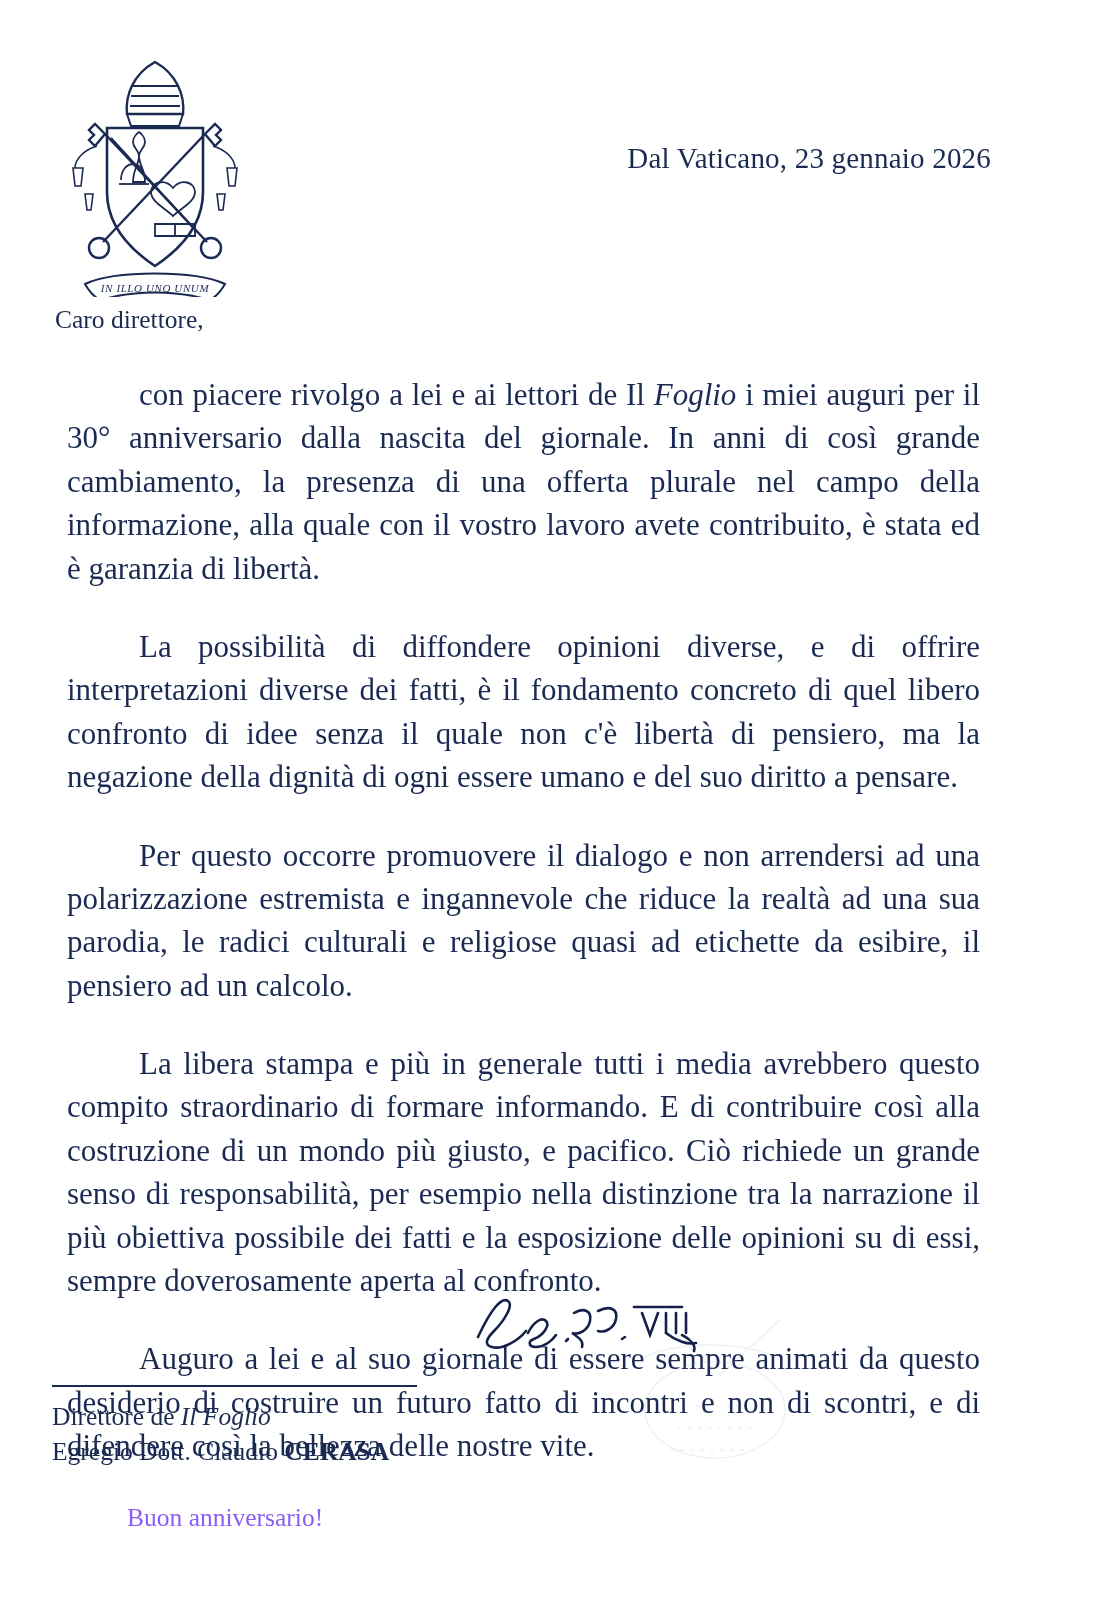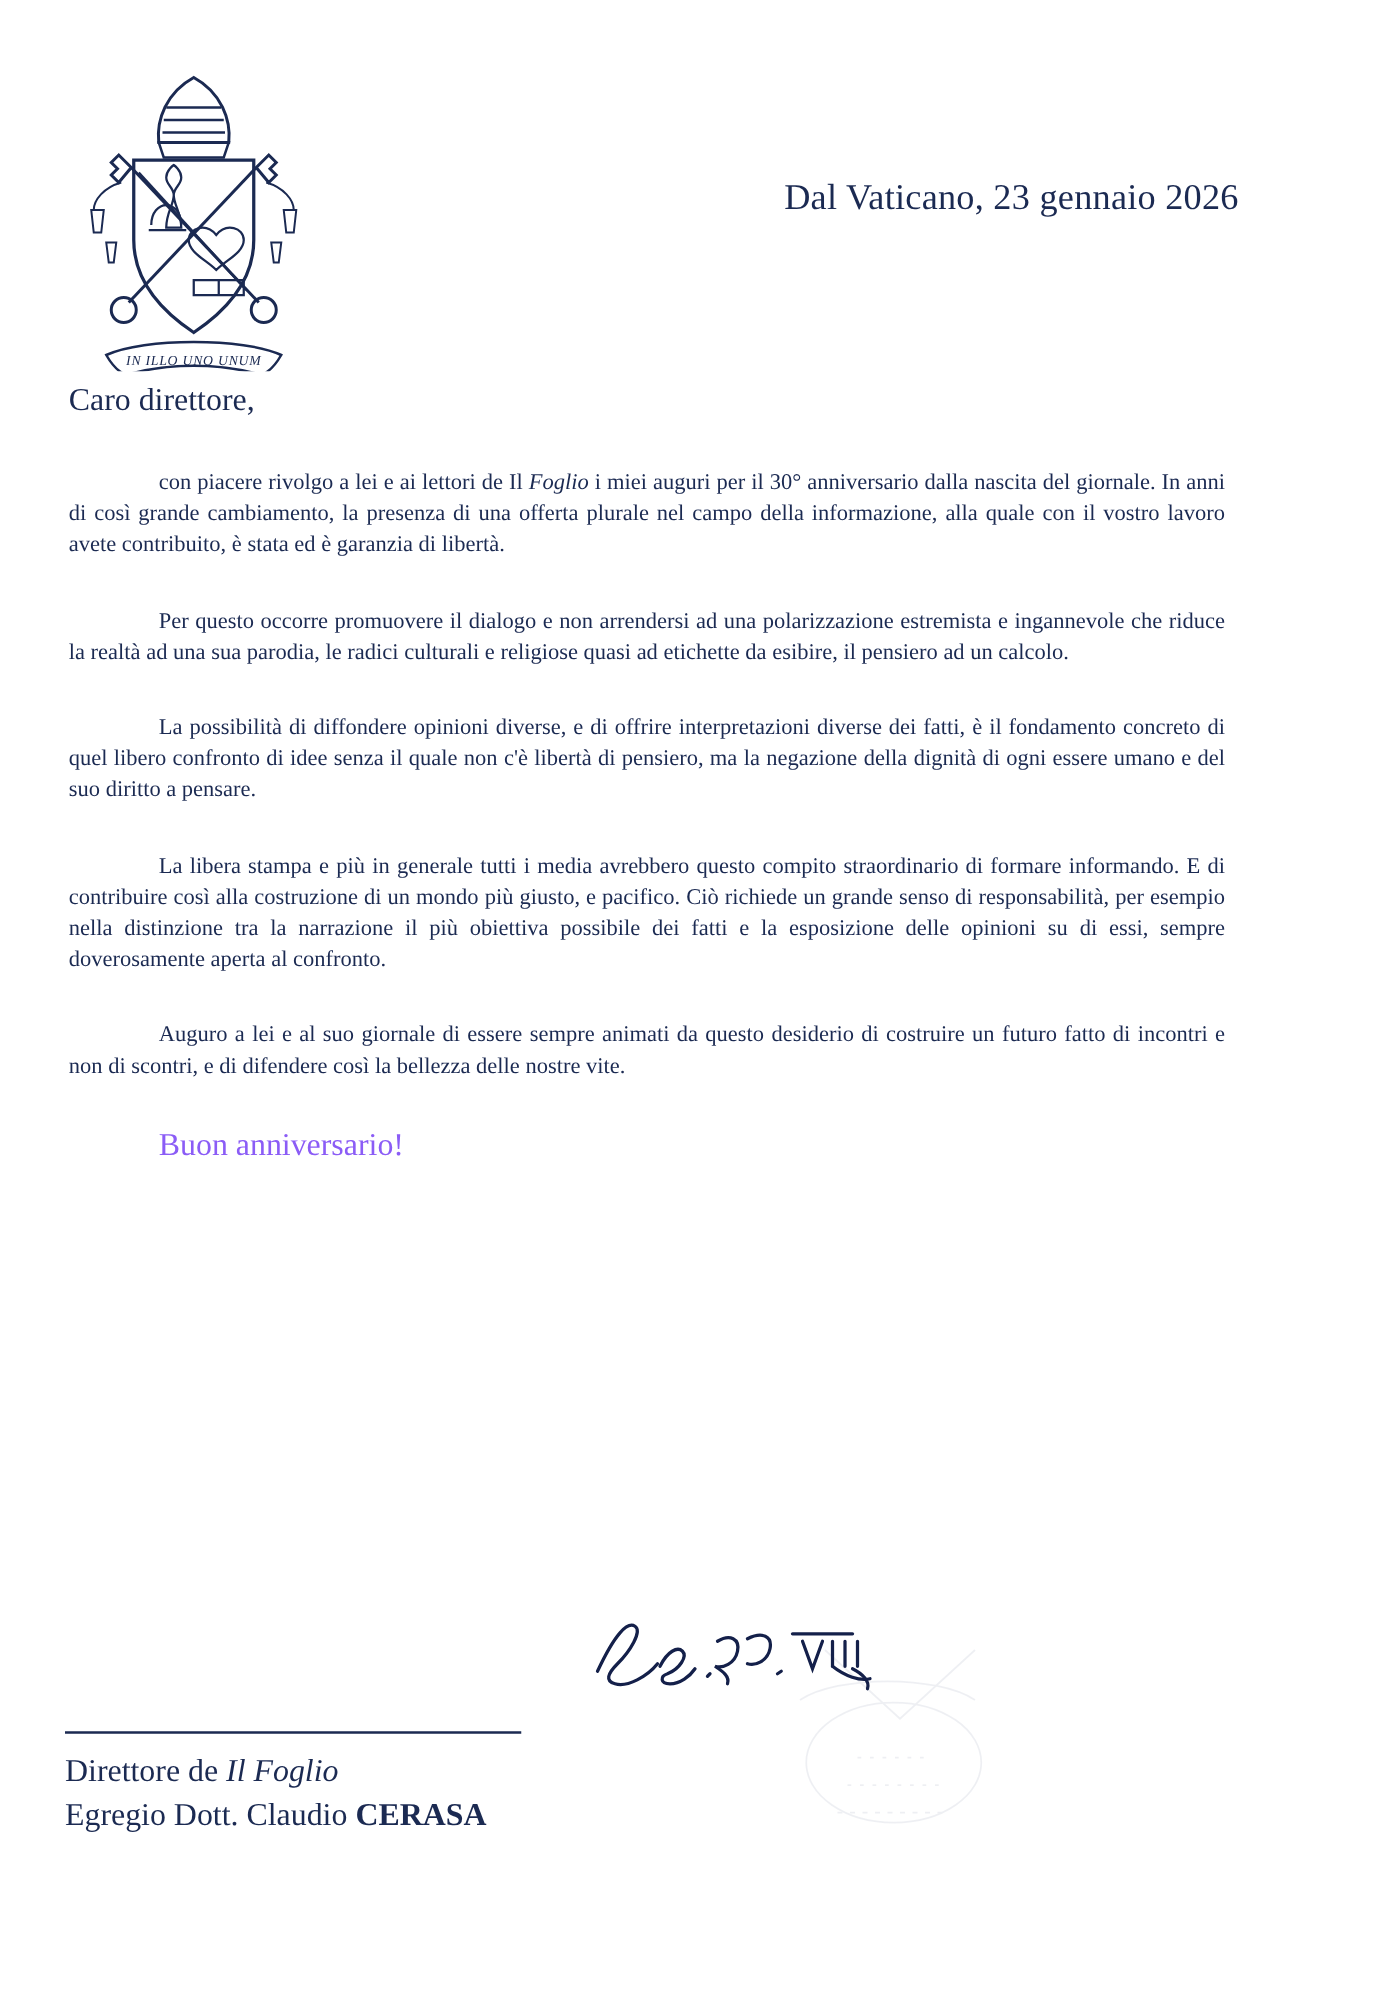--- a/index.html
+++ b/index.html
@@ -45,26 +45,26 @@
     left: 55px;
     top: 305px;
     width: 925px;
   }
   .salutation {
     font-size: 25.5px;
     margin: 0 0 38px 0;
     color: #1b2a52;
   }
   .para {
-    font-size: 18px;
+    font-size: 31px;
     line-height: 1.40;
     text-align: justify;
     text-justify: inter-word;
     text-indent: 72px;
-    margin: 0 0 35px 0;
+    margin: 0 0 35px 12px;
     color: #1b2a52;
     hyphens: none;
   }
   .para em { font-style: italic; }
   .closing {
     font-size: 25.5px;
     text-indent: 72px;
     margin: 0;
     color: #8b5cf6;
   }
@@ -168,23 +168,23 @@
 
   <div class="dateline">Dal Vaticano, 23 gennaio 2026</div>
 
   <div class="letter">
     <p class="salutation">Caro direttore,</p>
 
     <p class="para">
       <span>con piacere rivolgo a lei e ai lettori de Il </span><em>Foglio</em><span> i miei auguri per il 30° anniversario dalla nascita del giornale. In anni di così grande cambiamento, la presenza di una offerta plurale nel campo della informazione, alla quale con il vostro lavoro avete contribuito, è stata ed è garanzia di libertà.</span>
     </p>
 
+    <p class="para">La possibilità di diffondere opinioni diverse, e di offrire interpretazioni diverse dei fatti, è il fondamento concreto di quel libero confronto di idee senza il quale non c'è libertà di pensiero, ma la negazione della dignità di ogni essere umano e del suo diritto a pensare.</p>
+
     <p class="para">Per questo occorre promuovere il dialogo e non arrendersi ad una polarizzazione estremista e ingannevole che riduce la realtà ad una sua parodia, le radici culturali e religiose quasi ad etichette da esibire, il pensiero ad un calcolo.</p>
-
-    <p class="para">La possibilità di diffondere opinioni diverse, e di offrire interpretazioni diverse dei fatti, è il fondamento concreto di quel libero confronto di idee senza il quale non c'è libertà di pensiero, ma la negazione della dignità di ogni essere umano e del suo diritto a pensare.</p>
 
     <p class="para">La libera stampa e più in generale tutti i media avrebbero questo compito straordinario di formare informando. E di contribuire così alla costruzione di un mondo più giusto, e pacifico. Ciò richiede un grande senso di responsabilità, per esempio nella distinzione tra la narrazione il più obiettiva possibile dei fatti e la esposizione delle opinioni su di essi, sempre doverosamente aperta al confronto.</p>
 
     <p class="para">Auguro a lei e al suo giornale di essere sempre animati da questo desiderio di costruire un futuro fatto di incontri e non di scontri, e di difendere così la bellezza delle nostre vite.</p>
 
     <p class="closing">Buon anniversario!</p>
   </div>
 
   <div class="emboss">
     <svg viewBox="0 0 230 190" width="230" height="190" aria-hidden="true">

